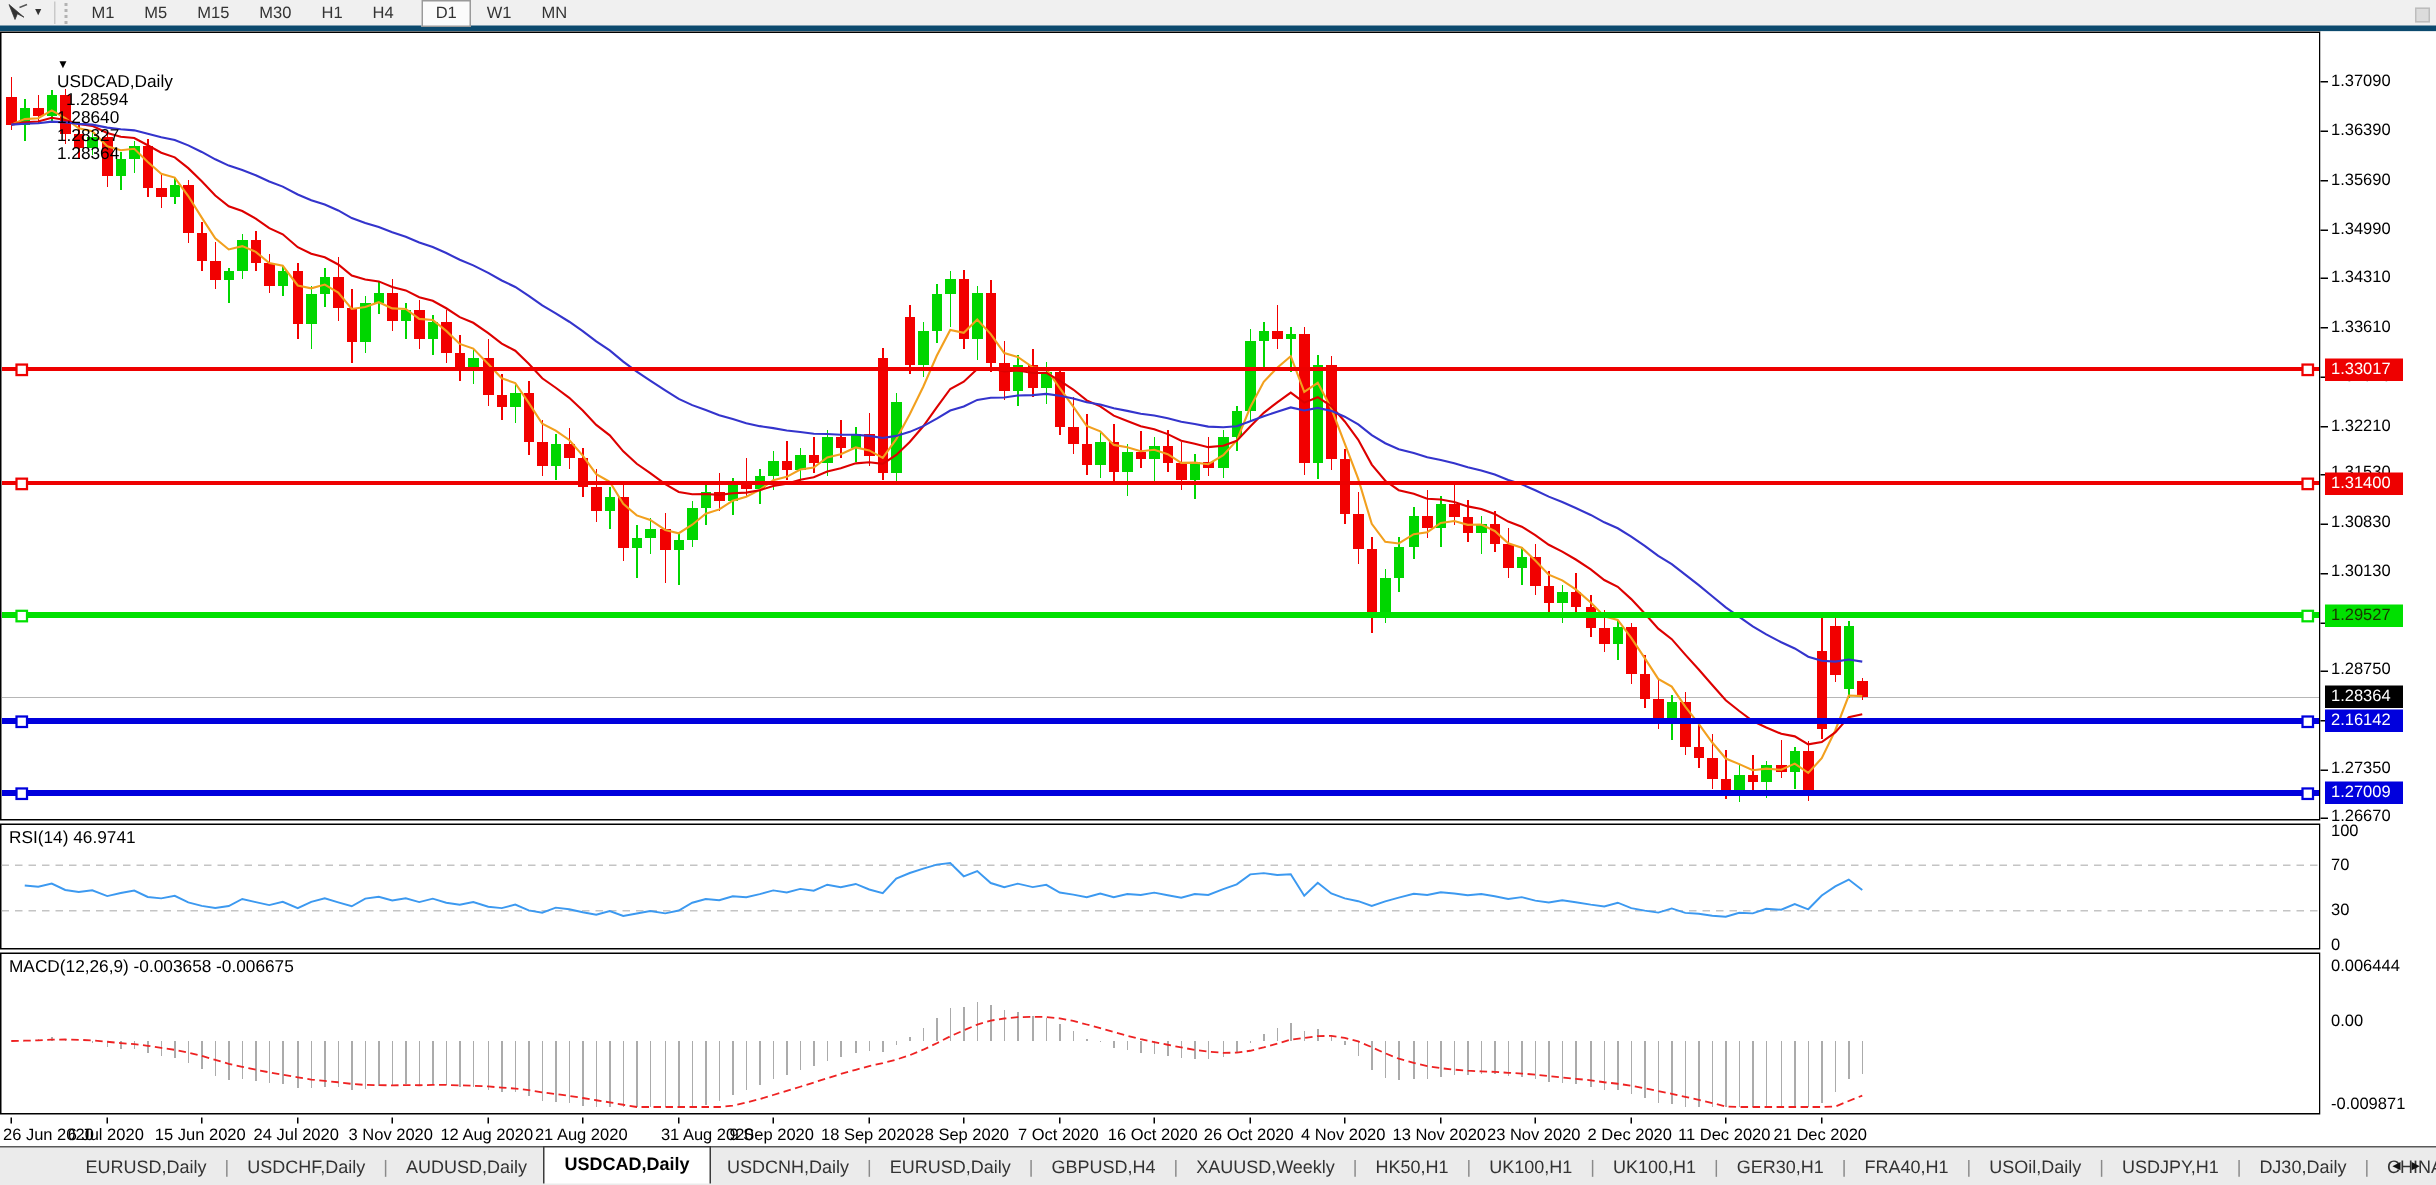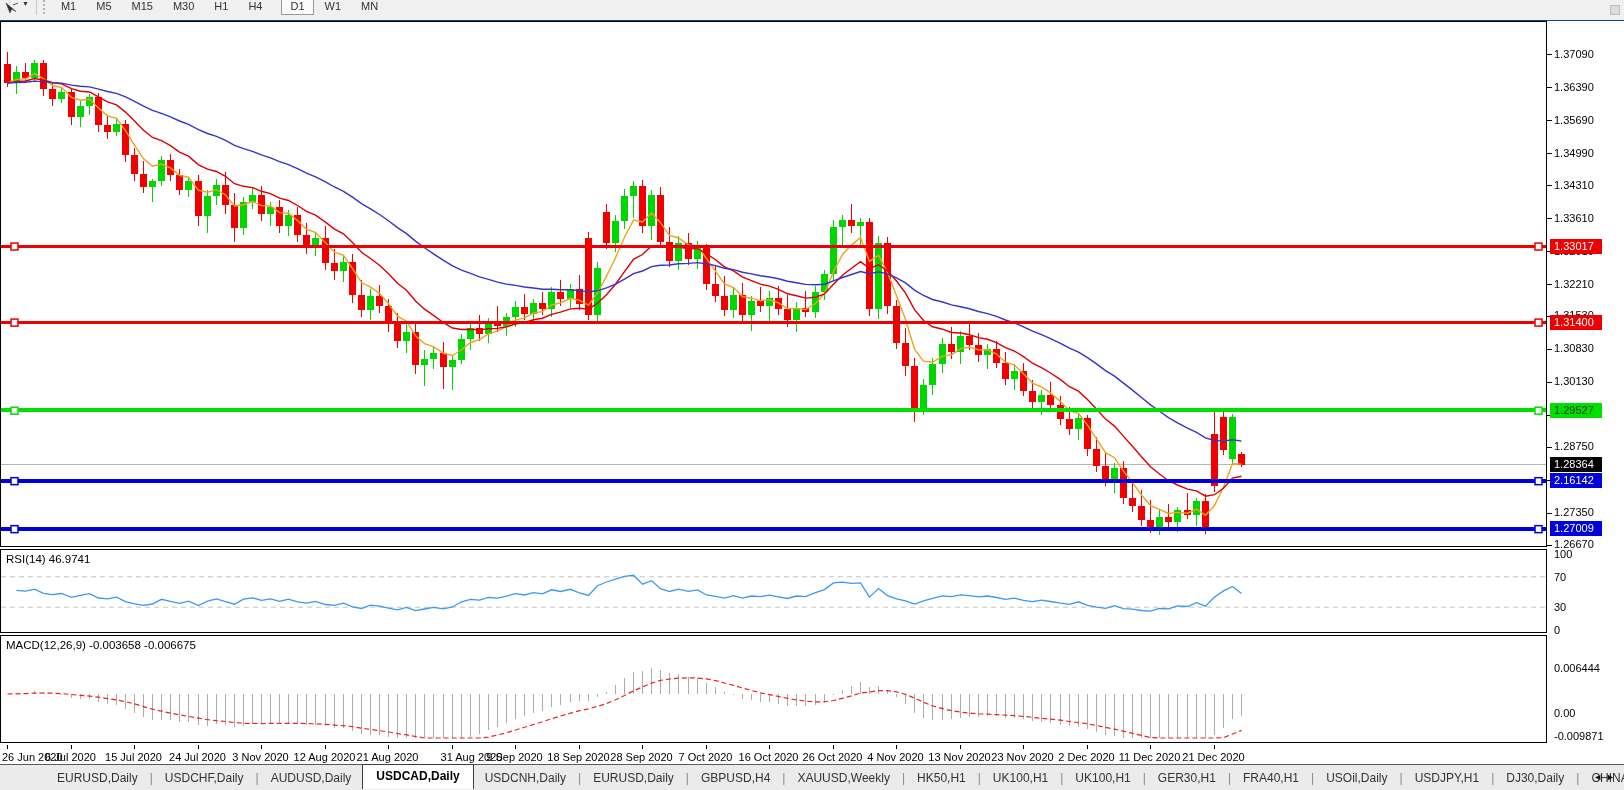--- a/index.html
+++ b/index.html
@@ -1,19 +1,19 @@
 <!DOCTYPE html>
 <html><head>
 <meta charset="utf-8">
 <style>
   html,body{margin:0;padding:0;background:#fff;}
   *{box-sizing:border-box;}
   .app{width:1624px;height:790px;position:relative;font-family:"Liberation Sans",sans-serif;background:#fff;overflow:hidden;}
   
-  .toolbar{height:21px;background:#f0f0f0;border-bottom:1px solid #0c4a6e;display:flex;font-size:11px;color:#222;position:relative;}
+  .toolbar{height:21px;background:#f0f0f0;border-bottom:4px solid #0c4a6e;display:flex;align-items:center;font-size:11px;color:#222;position:relative;}
   .tool-icon{width:20px;height:16px;display:flex;align-items:center;justify-content:center;margin-left:2px;}
   .caret{font-size:7px;color:#333;margin:0 3px 0 0;}
   .vsep{width:1px;height:15px;background:#c9c9c9;margin:0 4px;}
   .grip{width:4px;height:14px;border-left:2px dotted #b3b3b3;margin:0 4px 0 2px;}
   .tfbtn{padding:2px 8px;margin:0 1px;color:#333;border:1px solid transparent;cursor:default;}
   .tfbtn.active{background:#fbfbfb;border:1px solid #9a9a9a;}
   .toolbar-overflow{position:absolute;right:4px;top:5px;width:10px;height:10px;background:#dcdcdc;border:1px solid #bdbdbd;}
   
   .chart-area{height:743px;display:flex;background:#fff;position:relative;}
   .plots{width:1547px;position:relative;}
@@ -350,20 +350,28 @@
             <line x1="0" y1="388.2021543985639" x2="1545" y2="388.2021543985639" stroke="#00e000" stroke-width="4" shape-rendering="crispEdges"></line>
             <rect x="10" y="385.2021543985639" width="7" height="7" fill="#fff" stroke="#00e000" stroke-width="1.5"></rect>
             <rect x="1534" y="385.2021543985639" width="7" height="7" fill="#fff" stroke="#00e000" stroke-width="1.5"></rect>
             <line x1="0" y1="458.66463195691216" x2="1545" y2="458.66463195691216" stroke="#0000dd" stroke-width="4" shape-rendering="crispEdges"></line>
             <rect x="10" y="455.66463195691216" width="7" height="7" fill="#fff" stroke="#0000dd" stroke-width="1.5"></rect>
             <rect x="1534" y="455.66463195691216" width="7" height="7" fill="#fff" stroke="#0000dd" stroke-width="1.5"></rect>
             <line x1="0" y1="506.64308797127484" x2="1545" y2="506.64308797127484" stroke="#0000dd" stroke-width="4" shape-rendering="crispEdges"></line>
             <rect x="10" y="503.64308797127484" width="7" height="7" fill="#fff" stroke="#0000dd" stroke-width="1.5"></rect>
             <rect x="1534" y="503.64308797127484" width="7" height="7" fill="#fff" stroke="#0000dd" stroke-width="1.5"></rect>
           </svg>
+        <div class="pane-label">
+          <span style="font-size:8px;vertical-align:1px;">▼</span>
+          <span>USDCAD,Daily</span>
+          <span style="margin-left:6px;">1.28594</span>
+          <span>1.28640</span>
+          <span>1.28327</span>
+          <span>1.28364</span>
+        </div>
       </div>
 
       <div class="panel rsi">
         <svg id="rsi-svg" width="1545" height="82">
             <line x1="0" y1="26.8" x2="1545" y2="26.8" stroke="#c4c4c4" stroke-width="1" stroke-dasharray="5,4"></line>
             <line x1="0" y1="57.2" x2="1545" y2="57.2" stroke="#c4c4c4" stroke-width="1" stroke-dasharray="5,4"></line>
             <polyline points="15.5,40.3 24.5,41.2 33.5,39.1 42.5,43.3 51.5,44.7 60.5,43.5 70.5,47.4 79.5,45.3 88.5,43.7 97.5,48.0 106.5,48.9 115.5,47.2 124.5,51.6 133.5,53.9 142.5,55.3 151.5,54.0 160.5,49.3 169.5,51.4 178.5,53.4 187.5,51.2 197.5,55.5 206.5,51.2 215.5,48.9 224.5,51.6 233.5,54.2 242.5,49.1 251.5,47.8 260.5,50.3 269.5,48.9 278.5,51.4 287.5,49.1 296.5,51.8 305.5,53.2 314.5,51.4 324.5,54.5 333.5,55.4 342.5,53.1 351.5,56.9 360.5,58.5 369.5,55.1 378.5,56.2 387.5,58.2 396.5,59.8 405.5,57.4 414.5,60.6 423.5,59.0 432.5,57.4 442.5,58.9 451.5,57.0 460.5,51.8 469.5,49.3 478.5,50.2 487.5,47.5 496.5,48.1 505.5,46.1 514.5,43.6 523.5,45.0 532.5,42.6 541.5,43.8 550.5,39.8 559.5,41.5 569.5,39.3 578.5,43.0 587.5,45.4 596.5,35.7 605.5,32.0 614.5,29.1 623.5,26.4 632.5,25.3 641.5,34.2 650.5,30.7 659.5,38.7 668.5,41.5 677.5,39.1 687.5,41.4 696.5,39.9 705.5,45.0 714.5,46.4 723.5,48.2 732.5,45.7 741.5,48.2 750.5,46.0 759.5,46.6 768.5,45.1 777.5,46.8 786.5,48.5 795.5,46.0 804.5,46.6 814.5,42.7 823.5,39.6 832.5,32.9 841.5,32.1 850.5,33.3 859.5,32.8 868.5,47.1 877.5,38.5 886.5,45.6 895.5,48.9 904.5,50.8 913.5,54.0 922.5,50.9 931.5,48.4 941.5,45.9 950.5,46.7 959.5,44.8 968.5,45.7 977.5,46.8 986.5,46.0 995.5,47.5 1004.5,49.3 1013.5,48.1 1022.5,50.4 1031.5,51.6 1040.5,50.2 1049.5,51.5 1059.5,53.1 1068.5,54.3 1077.5,51.8 1086.5,55.4 1095.5,57.1 1104.5,58.4 1113.5,55.6 1122.5,58.6 1131.5,59.2 1140.5,60.5 1149.5,61.1 1158.5,58.5 1167.5,58.9 1176.5,55.9 1186.5,56.5 1195.5,52.7 1204.5,56.2 1213.5,47.0 1222.5,40.9 1231.5,36.4 1240.5,43.4" fill="none" stroke="#3c99f0" stroke-width="1.3"></polyline>
           </svg>
         <div class="pane-label">RSI(14) 46.9741</div>
       </div>
@@ -511,21 +519,21 @@
           </svg>
         <div class="pane-label">MACD(12,26,9) -0.003658 -0.006675</div>
       </div>
 
       <div class="dates" id="date-axis">
           <div class="date-tick" style="left: 6.5px;"></div>
           <div class="date-label first" style="left: 2px;">26 Jun 2020</div>
           <div class="date-tick" style="left: 70.5px;"></div>
           <div class="date-label" style="left: 70.5px;">6 Jul 2020</div>
           <div class="date-tick" style="left: 133.5px;"></div>
-          <div class="date-label" style="left: 133.5px;">15 Jul 2020</div>
+          <div class="date-label" style="left: 133.5px;">15 Jun 2020</div>
           <div class="date-tick" style="left: 197.5px;"></div>
           <div class="date-label" style="left: 197.5px;">24 Jul 2020</div>
           <div class="date-tick" style="left: 260.5px;"></div>
           <div class="date-label" style="left: 260.5px;">3 Nov 2020</div>
           <div class="date-tick" style="left: 324.5px;"></div>
           <div class="date-label" style="left: 324.5px;">12 Aug 2020</div>
           <div class="date-tick" style="left: 387.5px;"></div>
           <div class="date-label" style="left: 387.5px;">21 Aug 2020</div>
           <div class="date-tick" style="left: 451.5px;"></div>
           <div class="date-label" style="left: 451.5px; margin-left: 20px;">31 Aug 2020</div>
@@ -586,22 +594,22 @@
         <div class="axis-tickmark" style="top: 458.677px;"></div>
         <div class="axis-label" style="top: 452.177px;">1.28050</div>
         <div class="axis-tickmark" style="top: 491.603px;"></div>
         <div class="axis-label" style="top: 485.103px;">1.27350</div>
         <div class="axis-tickmark" style="top: 523.589px;"></div>
         <div class="axis-label" style="top: 517.089px;">1.26670</div>
         <div class="axis-label" style="top: 527px;">100</div>
         <div class="axis-label" style="top: 549.8px;">70</div>
         <div class="axis-label" style="top: 580.2px; text-align: right;">30</div>
         <div class="axis-label" style="top: 603px;">0</div>
-        <div class="axis-label" style="top: 617px; margin-top: 24px;">0.006444</div>
-        <div class="axis-label" style="top: 686px;">0.00</div>
+        <div class="axis-label" style="top: 617px;">0.006444</div>
+        <div class="axis-label" style="top: 654px;">0.00</div>
         <div class="axis-label" style="top: 709px;">-0.009871</div>
         <div class="axis-badge" style="top: 217.541px; background: rgb(238, 0, 0); color: rgb(255, 255, 255);">1.33017</div>
         <div class="axis-badge" style="top: 293.601px; background: rgb(238, 0, 0); color: rgb(255, 255, 255);">1.31400</div>
         <div class="axis-badge" style="top: 381.702px; background: rgb(0, 224, 0); color: rgb(26, 51, 0);">1.29527</div>
         <div class="axis-badge" style="top: 452.165px; background: rgb(0, 0, 221); color: rgb(255, 255, 255);">2.16142</div>
         <div class="axis-badge" style="top: 500.143px; background: rgb(0, 0, 221); color: rgb(255, 255, 255);">1.27009</div>
         <div class="axis-badge" style="top: 436.407px; background: rgb(0, 0, 0); color: rgb(255, 255, 255);">1.28364</div>
       </div>
   </div>
 

